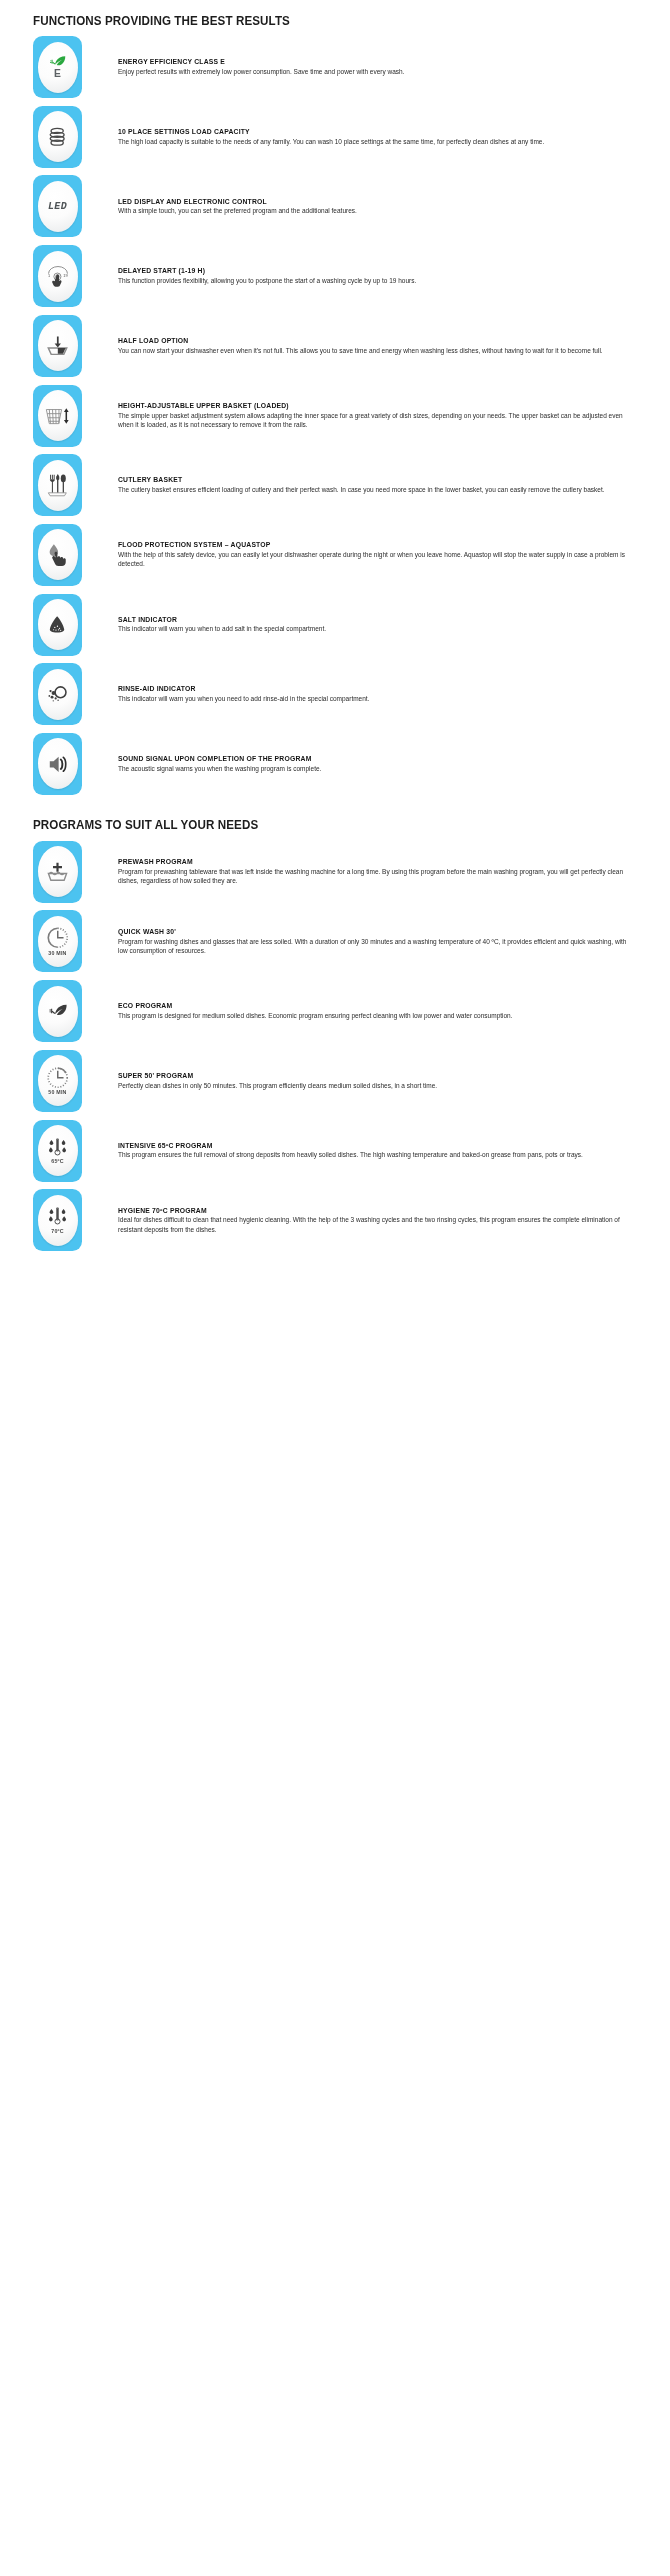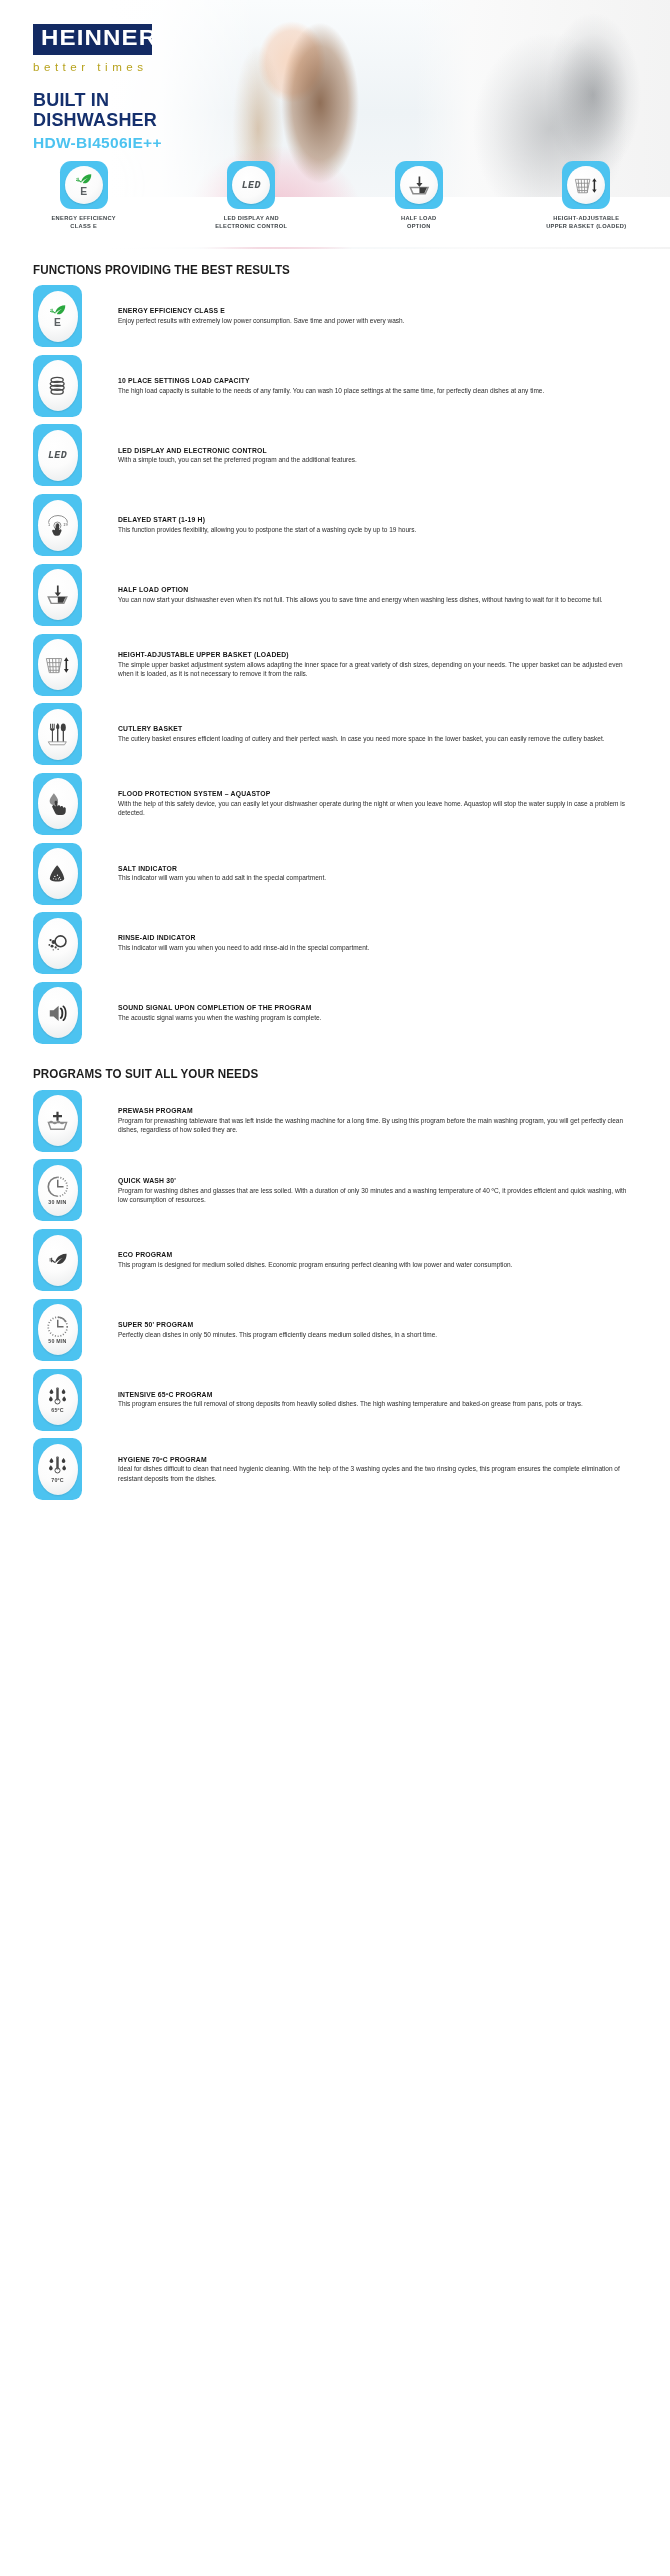--- a/index.html
+++ b/index.html
@@ -199,38 +199,20 @@
   .led-text {
     font-family: "Liberation Mono", monospace;
     font-size: 10px; font-weight: 700; color: #4f5457; letter-spacing: 0.4px; font-style: italic;
   }
 </style>
 </head>
 <body>
 
 <div class="page">
 
-  <div class="hero">
-    <div class="hero-photo"></div>
-    <div class="hero-plates"></div>
-    <div class="hero-white-fade"></div>
-
-    <div class="logo-block">
-      <div class="logo-bar">
-        <span class="logo-word">HEINNER</span>
-      </div>
-      <div class="logo-tagline">better times</div>
-    </div>
-
-    <div class="hero-title">
-      <div>BUILT IN</div>
-      <div>DISHWASHER</div>
-    </div>
-    <div class="hero-model">HDW-BI4506IE++</div>
-  </div>
 
   <div class="badge-row">
     <div class="badge-strip-bg"></div>
 
     <div class="badge">
       <div class="badge-tile">
         <div class="badge-circle">
           <div style="display:flex;flex-direction:column;align-items:center;">
             <svg width="19" height="13.8" viewBox="0 0 44 32" class="ico">
               <path d="M40 3c-9 0-17 4-21 11-1.6 2.8-2.3 5.8-2.4 8.6 4.4-5.6 9.8-9.2 15.6-10.8-5 2.6-9.2 6.6-12 11.6 3.6 1 7.6.6 11-1.6C36.6 18.4 40.6 10.8 40 3z" fill="#2aa83f"></path>

